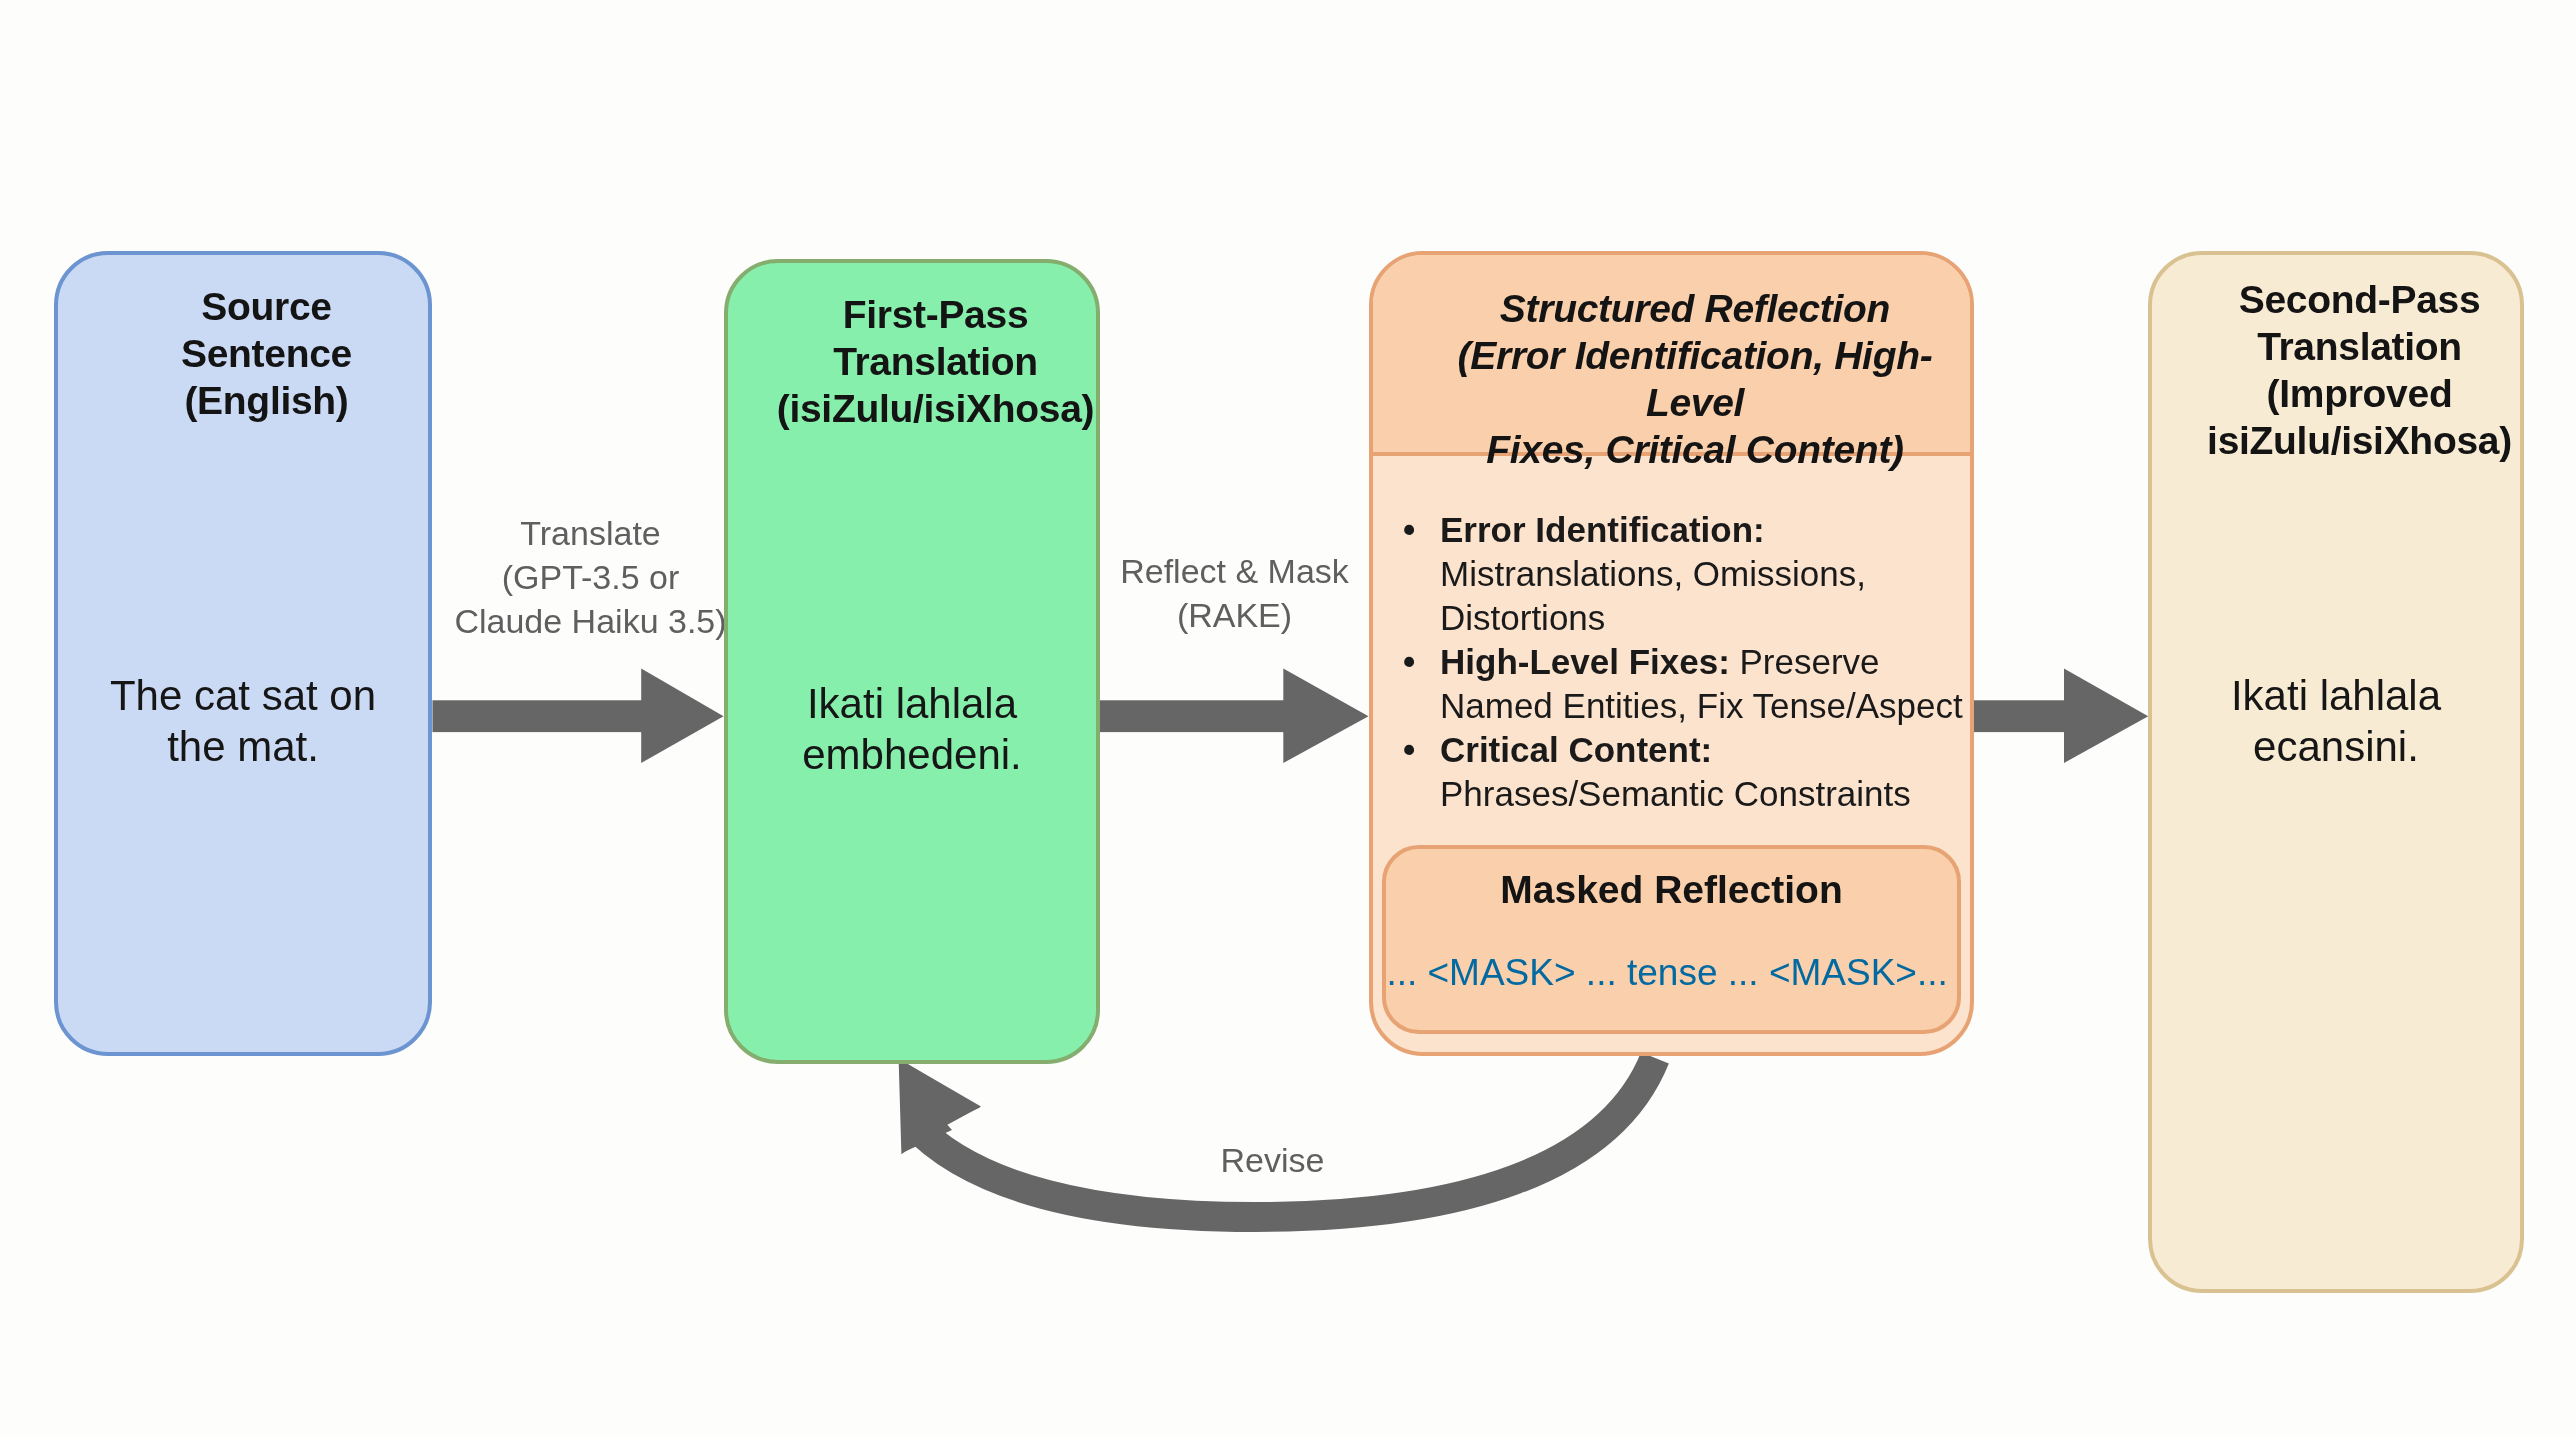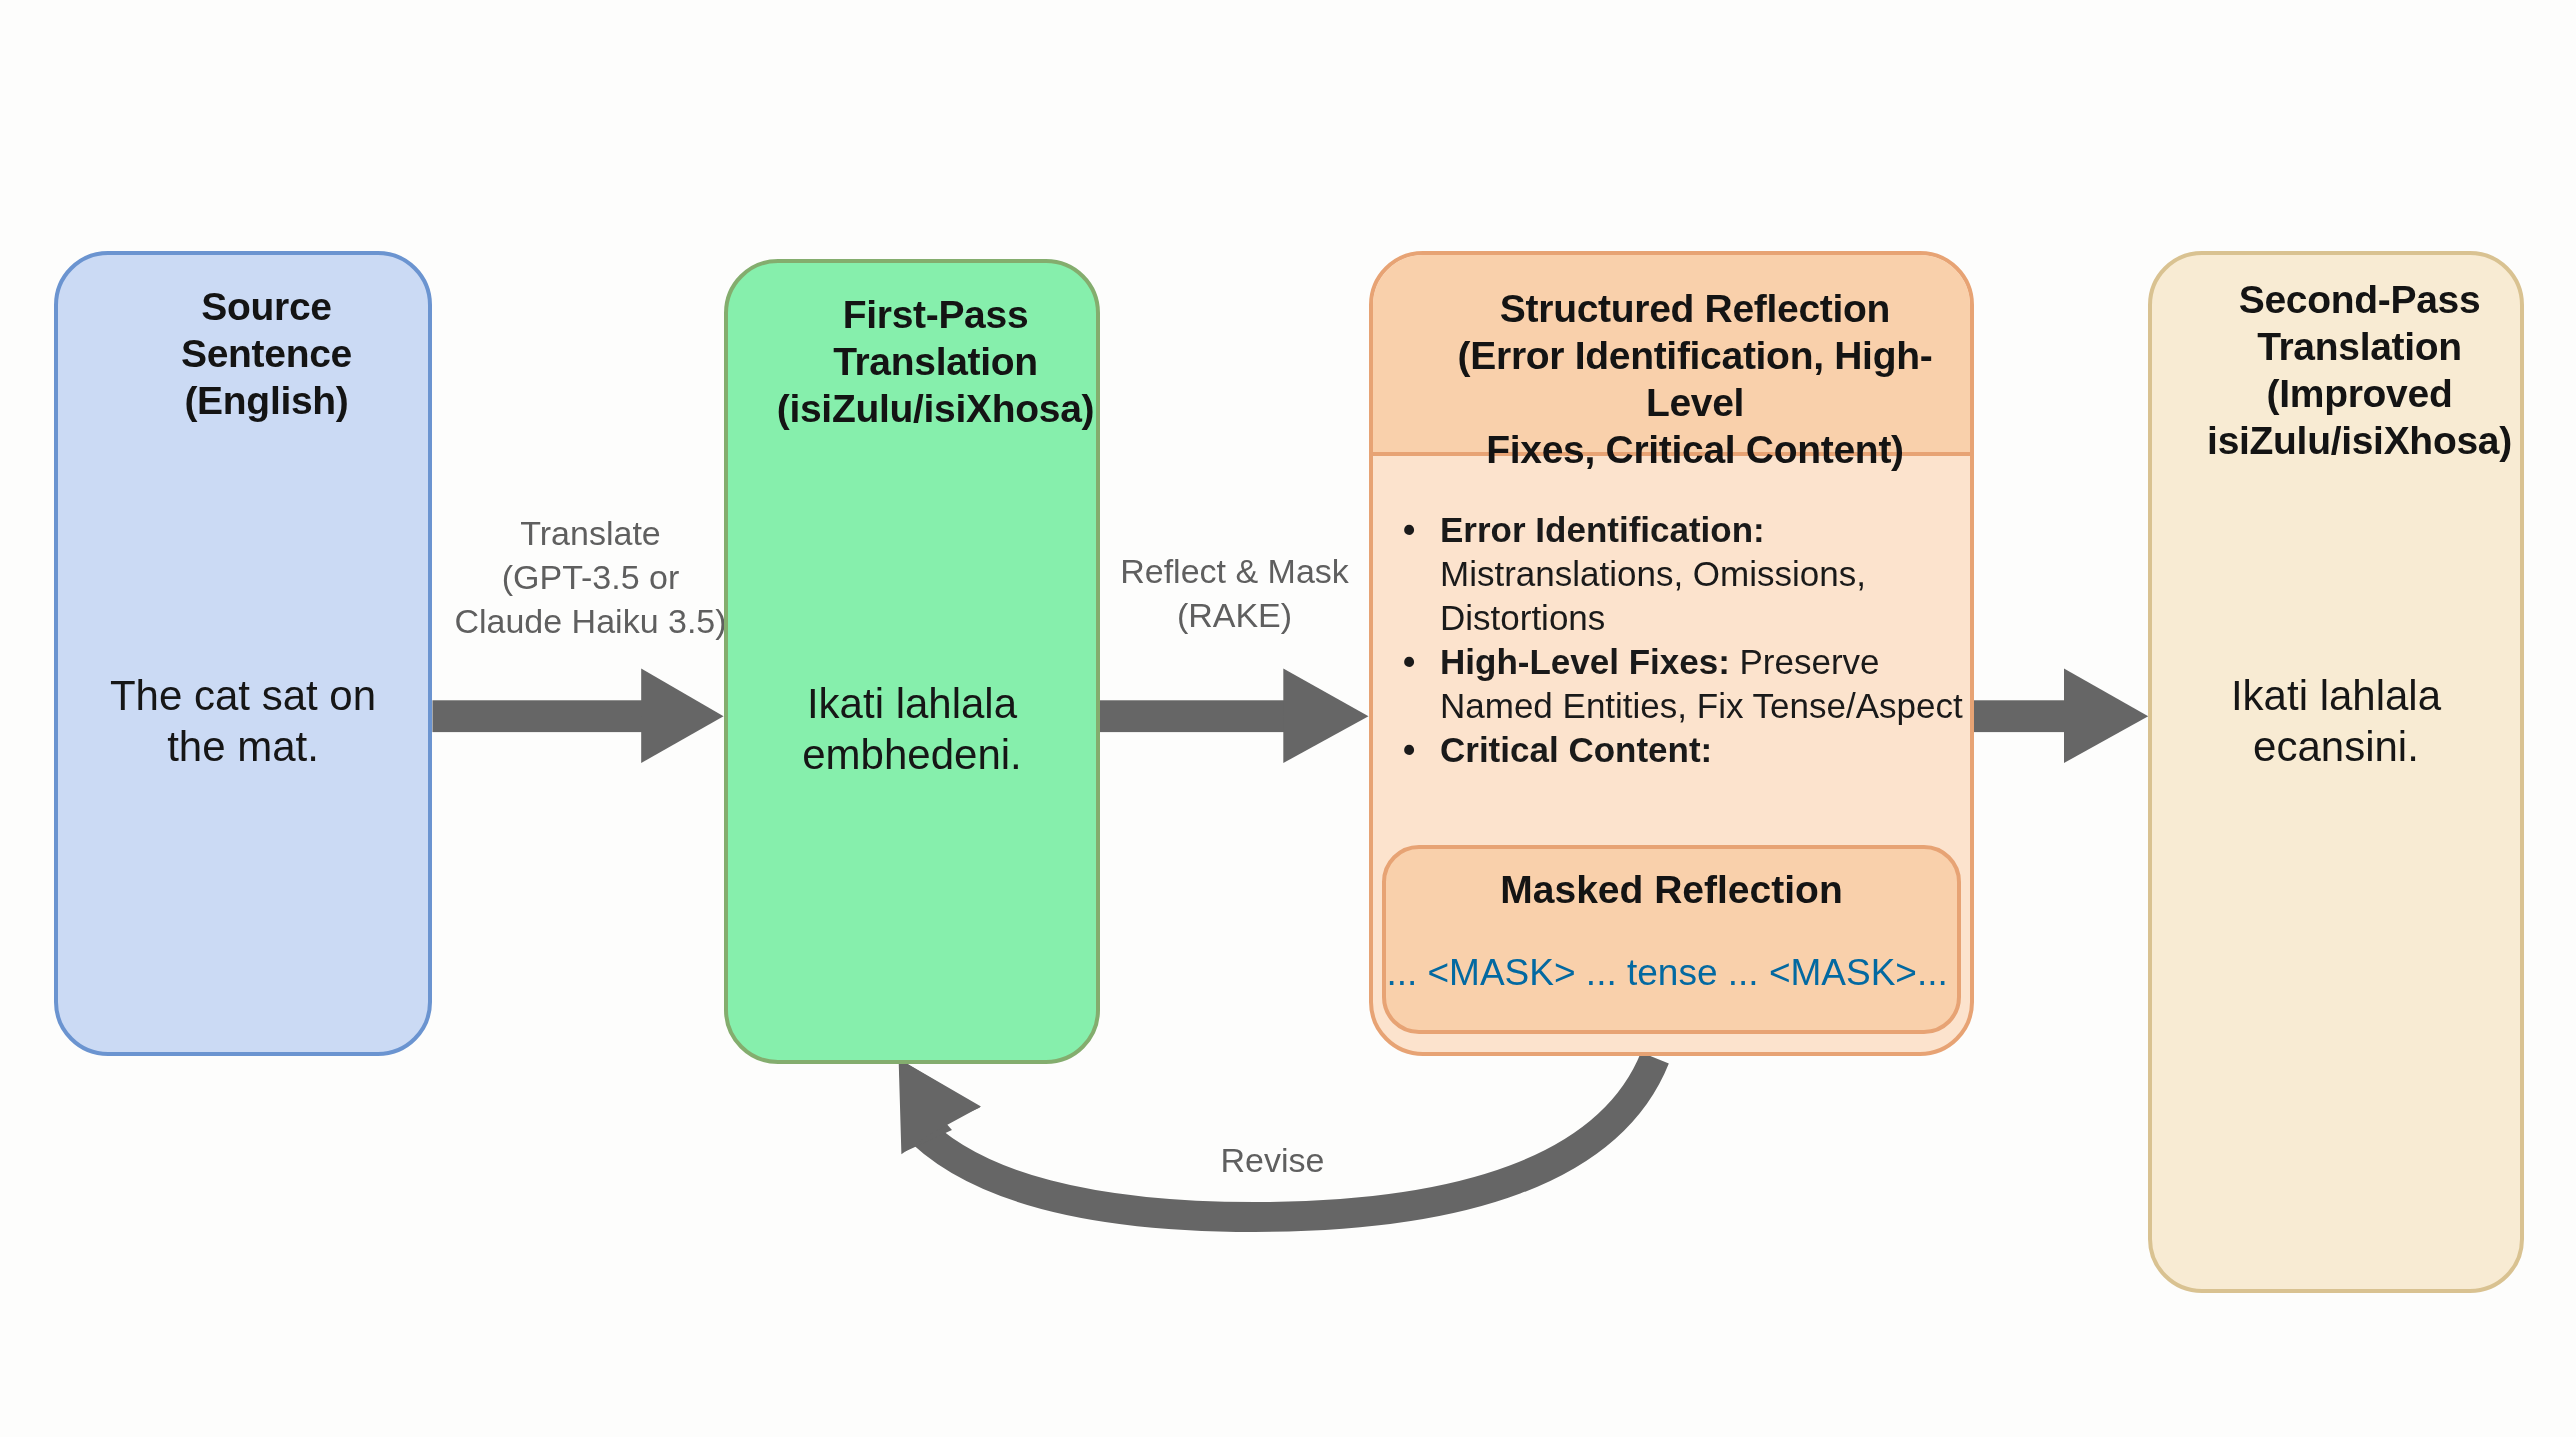--- a/index.html
+++ b/index.html
@@ -129,41 +129,42 @@
     </div>
   </div>
 
   <div class="edge-label" style="left: 1100px; top: 549px; width: 269px; color: rgb(95, 95, 95);">
     <div>Reflect &amp; Mask</div>
     <div>(RAKE)</div>
   </div>
 
   <div class="box reflect" style="background: rgb(252, 227, 205); border-color: rgb(231, 163, 116);">
     <div class="reflect-header" style="background: rgb(249, 208, 171); border-color: rgb(231, 163, 116);">
-      <div class="box-title" style="top:30px;">
+      <div class="box-title" style="top:30px;font-style:italic;">
         <div>Structured Reflection</div>
         <div>(Error Identification, High-Level</div>
         <div>Fixes, Critical Content)</div>
       </div>
     </div>
     <ul class="reflect-list">
       <li>
         <span class="bullet">•</span>
         <span class="lbl">Error Identification:</span><span></span>
         <div>Mistranslations, Omissions,</div>
         <div>Distortions</div>
       </li>
       <li>
         <span class="bullet">•</span>
         <span class="lbl">High-Level Fixes:</span><span> Preserve</span>
         <div style="white-space:nowrap;">Named Entities, Fix Tense/Aspect</div>
       </li>
       <li>
         <span class="bullet">•</span>
         <span class="lbl">Critical Content:</span><span></span>
+        <div>Phrases/Semantic Constraints</div>
       </li>
     </ul>
     <div class="masked" style="background: rgb(249, 208, 171); border-color: rgb(231, 163, 116);">
       <div class="masked-title">Masked Reflection</div>
       <div class="masked-text">... &lt;MASK&gt; ... tense ... &lt;MASK&gt;...</div>
     </div>
   </div>
 
   <div class="box second" style="background: rgb(248, 235, 211); border-color: rgb(217, 194, 145);">
     <div class="box-title" style="top:20.6px;">

